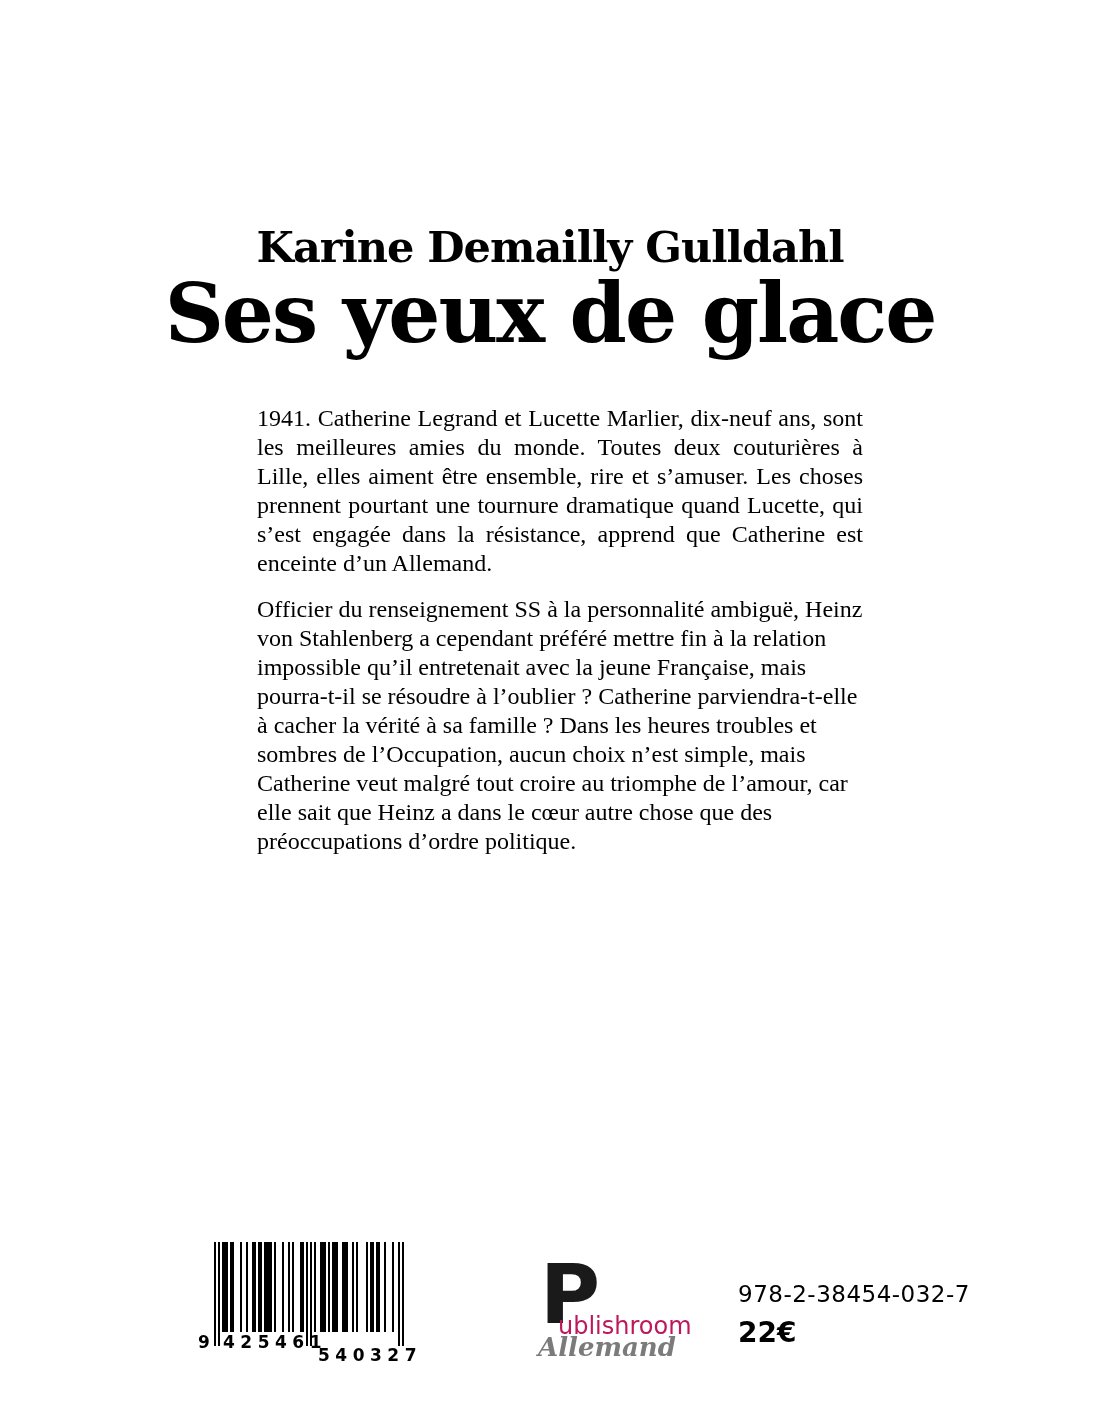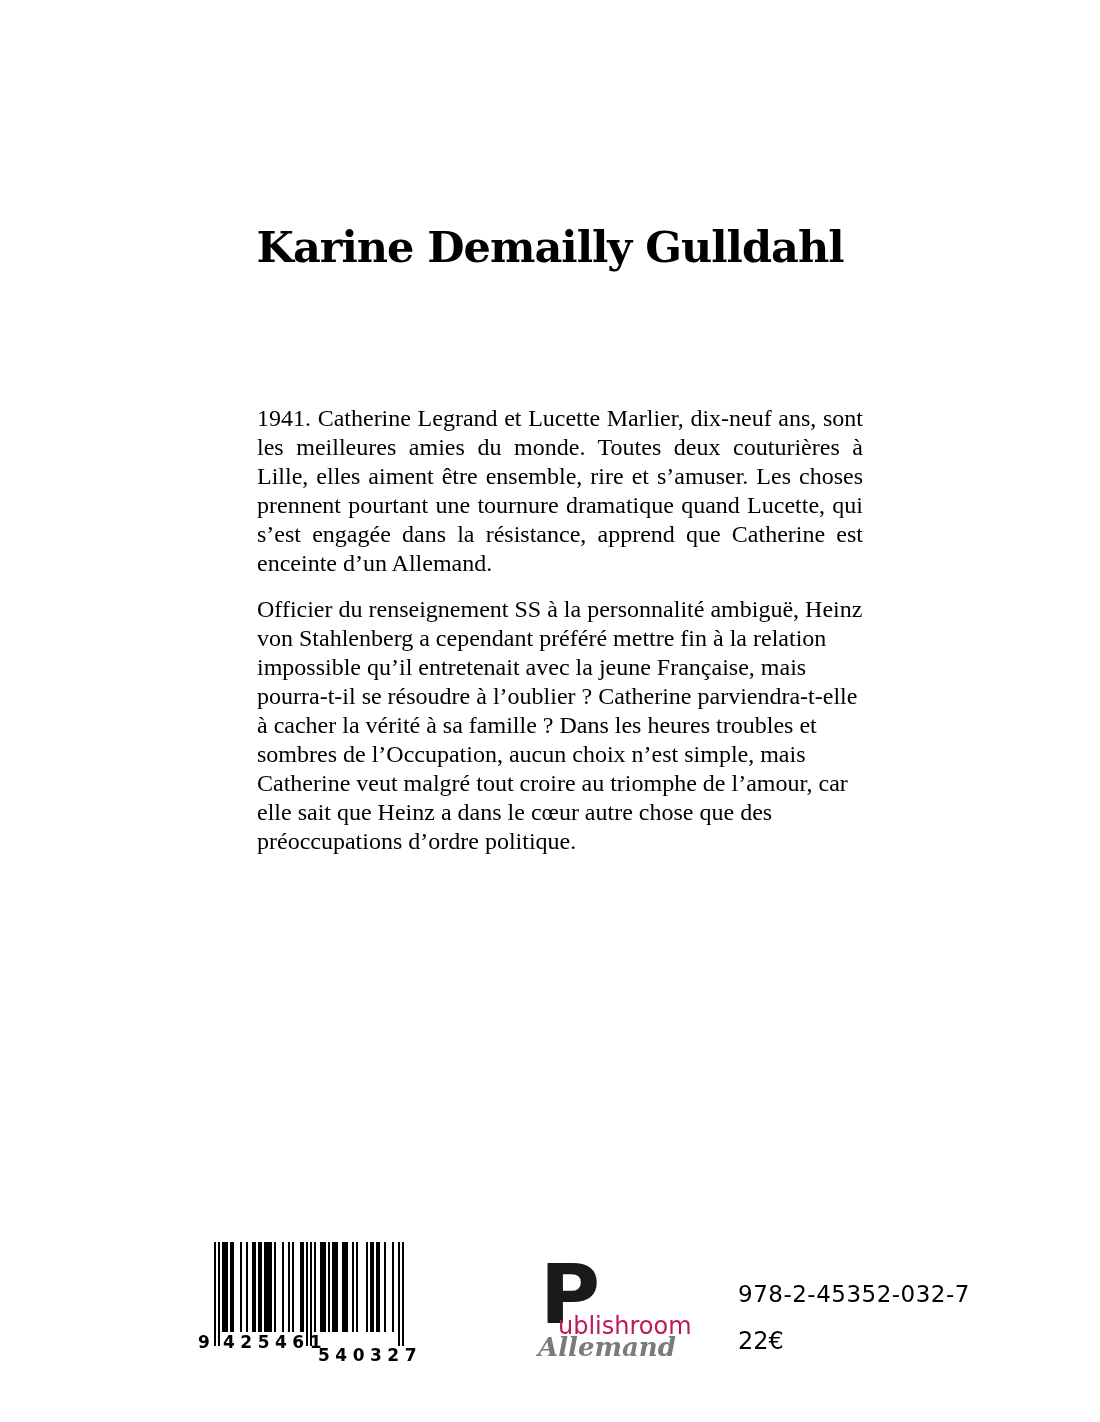--- a/index.html
+++ b/index.html
@@ -80,29 +80,30 @@
   .logo-factory {
     position:absolute; left:-2px; top:62px;
     font-family:"DejaVu Serif", serif;
     font-style:italic; font-weight:bold;
     font-size:26px; color:#7b7b7b;
   }
 
   
   .pricing { position:absolute; left:738px; top:1281px; font-family:"DejaVu Sans", sans-serif; }
   .isbn { font-size:23px; letter-spacing:0.5px; }
-  .price { font-size:24px; font-weight:normal; margin-top:20px; }
+  .price { font-size:28px; font-weight:bold; margin-top:9px; }
 </style>
 </head>
 <body>
 
 <div class="page">
 
   <div class="author">Karine Demailly Gulldahl</div>
 
+  <h1 class="title">Ses yeux de glace</h1>
 
   <div class="blurb">
     <p>1941. Catherine Legrand et Lucette Marlier, dix-neuf ans, sont les meilleures amies du monde. Toutes deux couturières à Lille, elles aiment être ensemble, rire et s’amuser. Les choses prennent pourtant une tournure dramatique quand Lucette, qui s’est engagée dans la résistance, apprend que Catherine est enceinte d’un Allemand.</p>
     <p>Officier du renseignement SS à la personnalité ambiguë, Heinz von Stahlenberg a cependant préféré mettre fin à la relation impossible qu’il entretenait avec la jeune Française, mais pourra-t-il se résoudre à l’oublier ? Catherine parviendra-t-elle à cacher la vérité à sa famille ? Dans les heures troubles et sombres de l’Occupation, aucun choix n’est simple, mais Catherine veut malgré tout croire au triomphe de l’amour, car elle sait que Heinz a dans le cœur autre chose que des préoccupations d’ordre politique.</p>
   </div>
 
   <div class="barcode">
     <div class="bars" id="barcode-bars">
         <span style="height: 104px; background: rgb(0, 0, 0);"></span>
         <span style="height: 104px; background: transparent;"></span>
@@ -205,17 +206,17 @@
     <span class="bc-digit bc-g2">540327</span>
   </div>
 
   <div class="logo">
     <span class="logo-p">P</span>
     <span class="logo-name">ublishroom</span>
     <span class="logo-factory">Allemand</span>
   </div>
 
   <div class="pricing">
-    <div class="isbn">978-2-45352-032-7</div>
+    <div class="isbn">978-2-38454-032-7</div>
     <div class="price">22€</div>
   </div>
 
 </div>
 
 </body></html>

